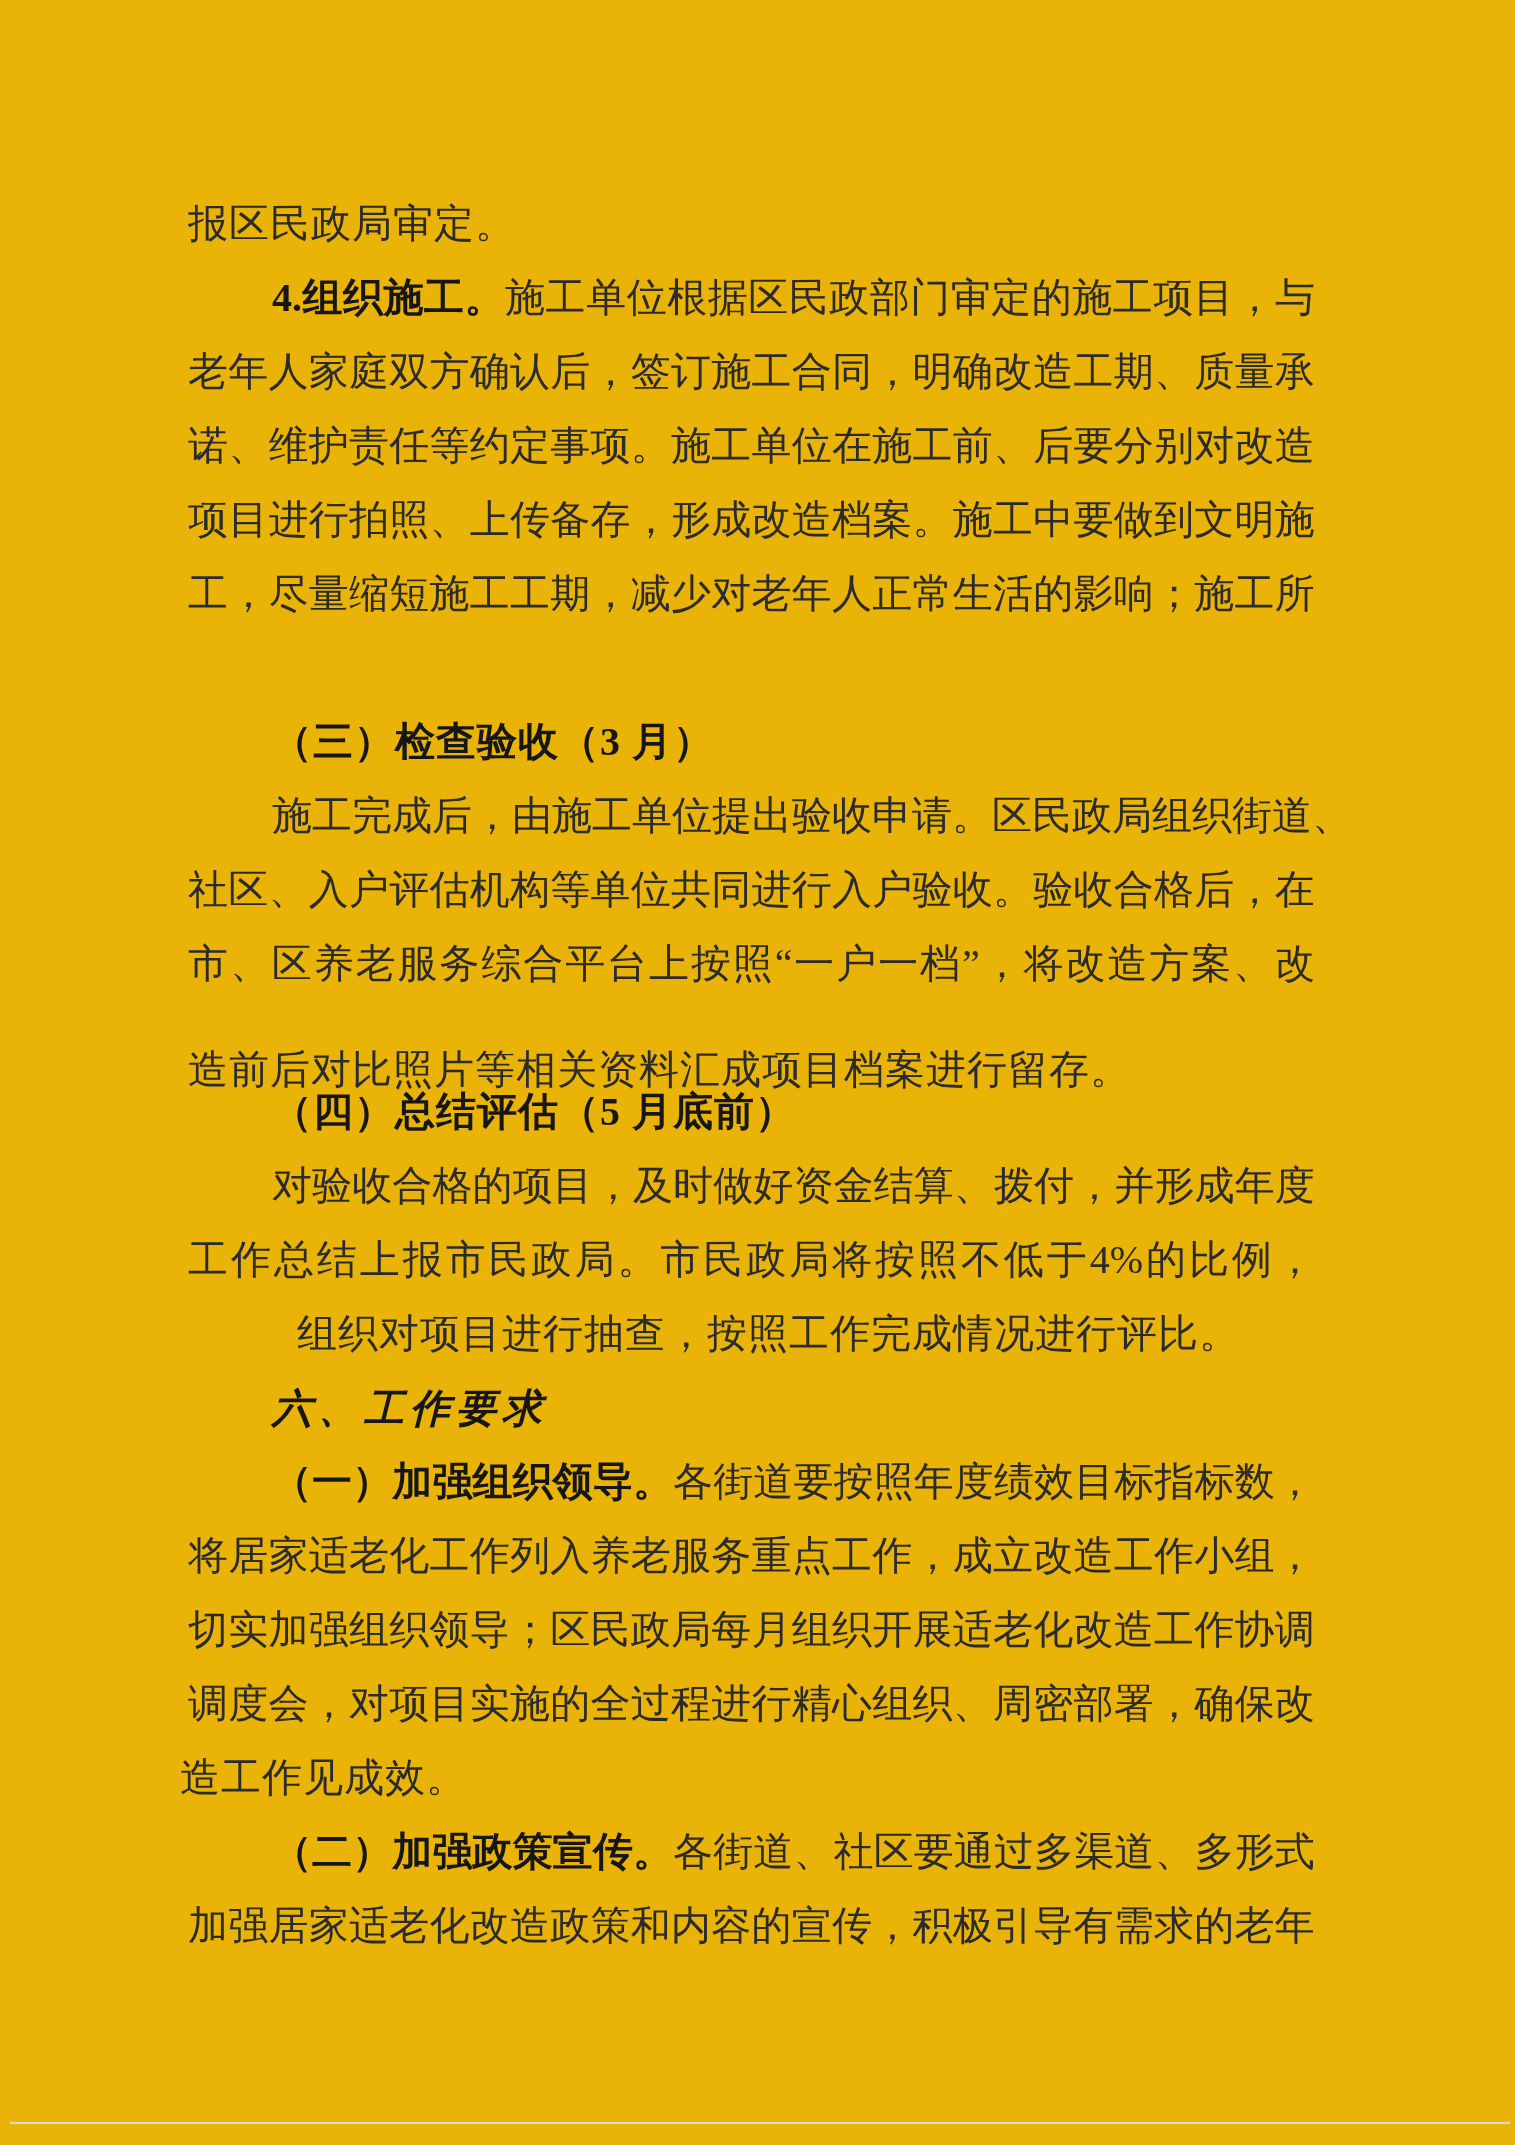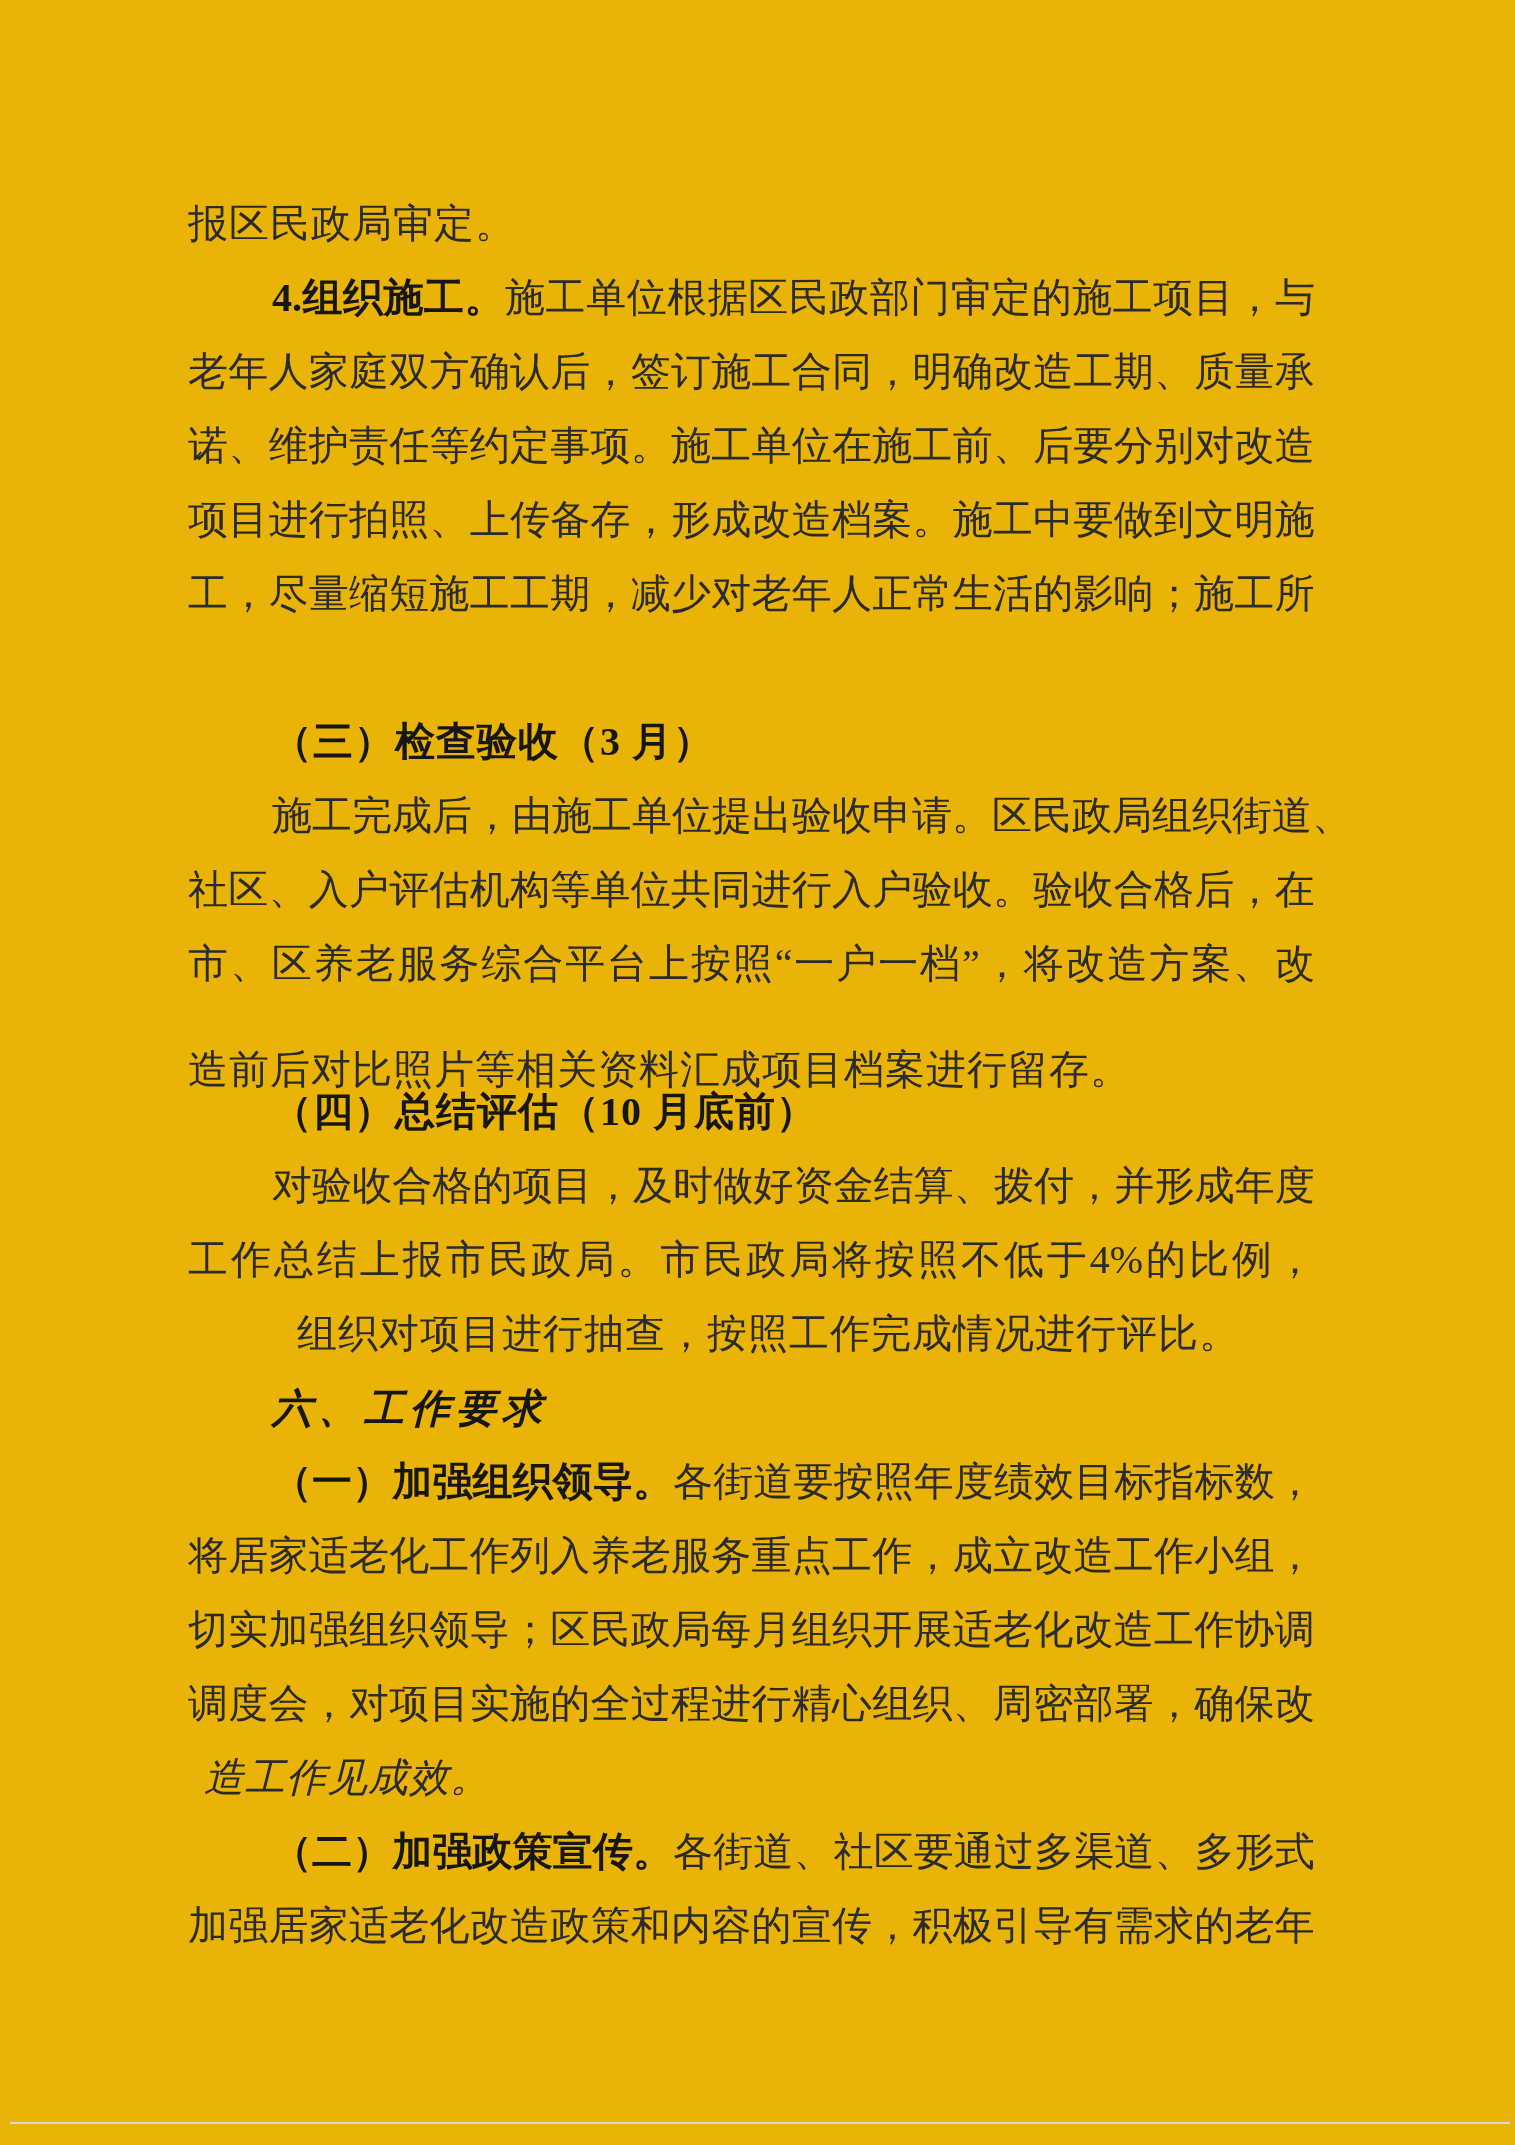--- a/index.html
+++ b/index.html
@@ -289,21 +289,21 @@
       <span>，</span>
       <span>将</span>
       <span>改</span>
       <span>造</span>
       <span>方</span>
       <span>案</span>
       <span>、</span>
       <span>改</span>
     </div>
     <div class="line" style="top: 1014px; left: 188px; width: 1127px; margin-top: 32px;"><span>造前后对比照片等相关资料汇成项目档案进行留存。</span></div>
-    <div class="line" style="top: 1088px; left: 272px; width: 1043px;"><span class="b">（四）总结评估（10 月底前）</span></div>
+    <div class="line" style="top: 1088px; left: 272px; width: 1043px;"><span class="b">（四）总结评估（5 月底前）</span></div>
     <div class="line justify" style="top: 1162px; left: 272px; width: 1043px;">
       <span>对</span>
       <span>验</span>
       <span>收</span>
       <span>合</span>
       <span>格</span>
       <span>的</span>
       <span>项</span>
       <span>目</span>
       <span>，</span>
@@ -466,21 +466,21 @@
       <span>、</span>
       <span>周</span>
       <span>密</span>
       <span>部</span>
       <span>署</span>
       <span>，</span>
       <span>确</span>
       <span>保</span>
       <span>改</span>
     </div>
-    <div class="line" style="top: 1754px; left: 204px; width: 1127px; font-style: italic;"><span>造工作见成效。</span></div>
+    <div class="line" style="top: 1754px; left: 180px; width: 1127px;"><span>造工作见成效。</span></div>
     <div class="line justify" style="top: 1828px; left: 272px; width: 1043px;">
       <span class="b">（</span>
       <span class="b">二</span>
       <span class="b">）</span>
       <span class="b">加</span>
       <span class="b">强</span>
       <span class="b">政</span>
       <span class="b">策</span>
       <span class="b">宣</span>
       <span class="b">传</span>

